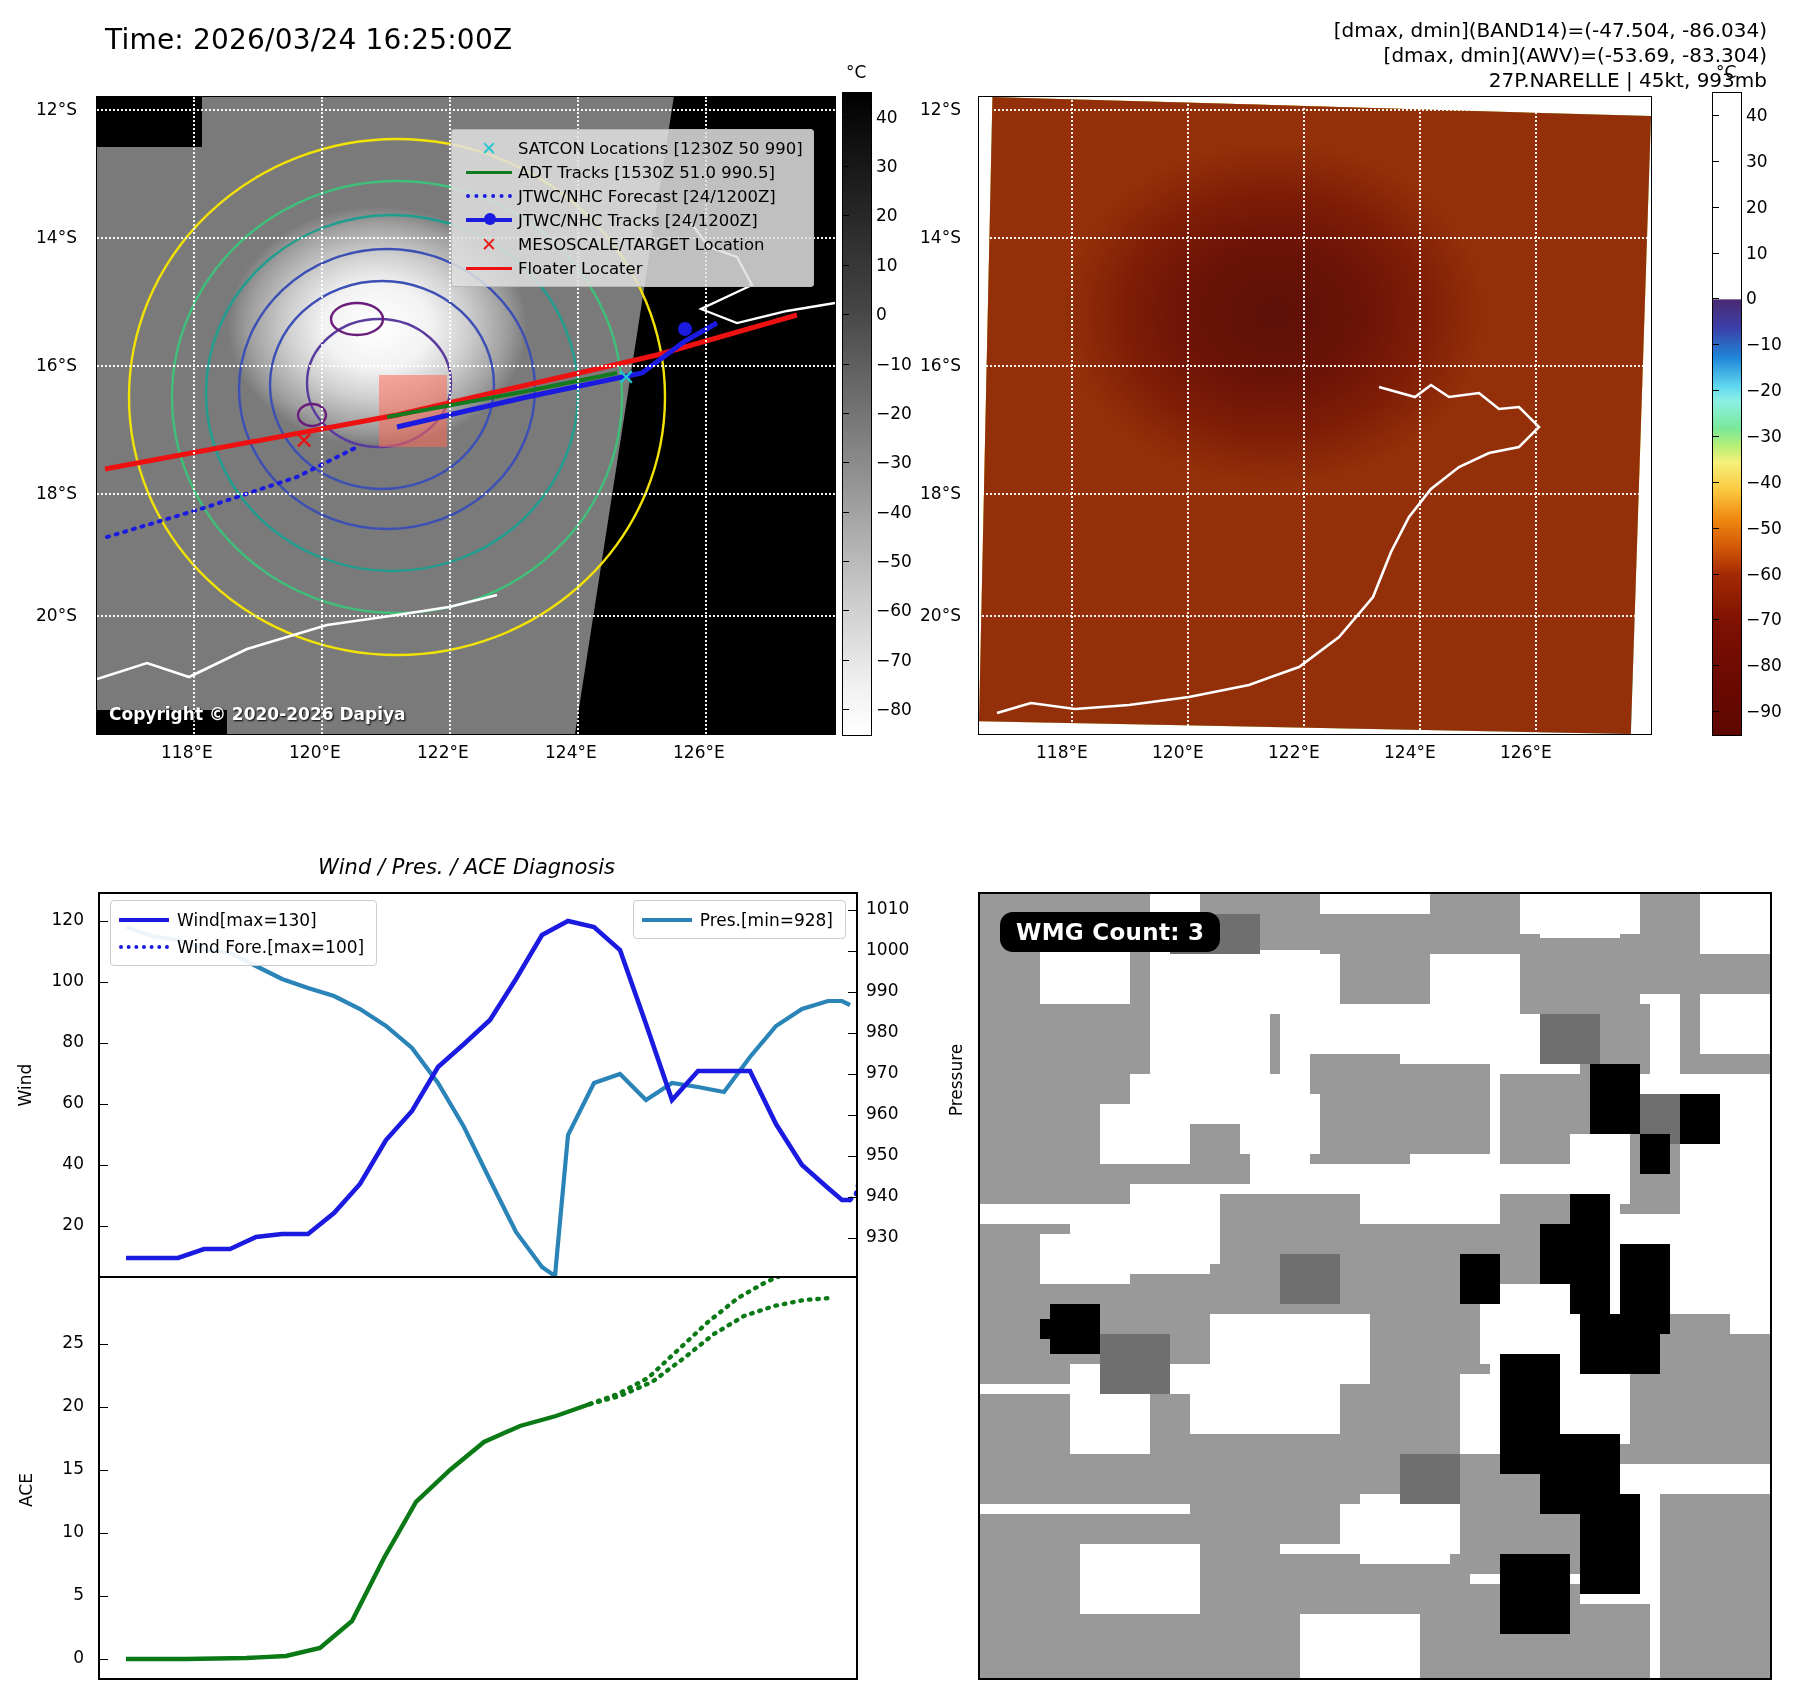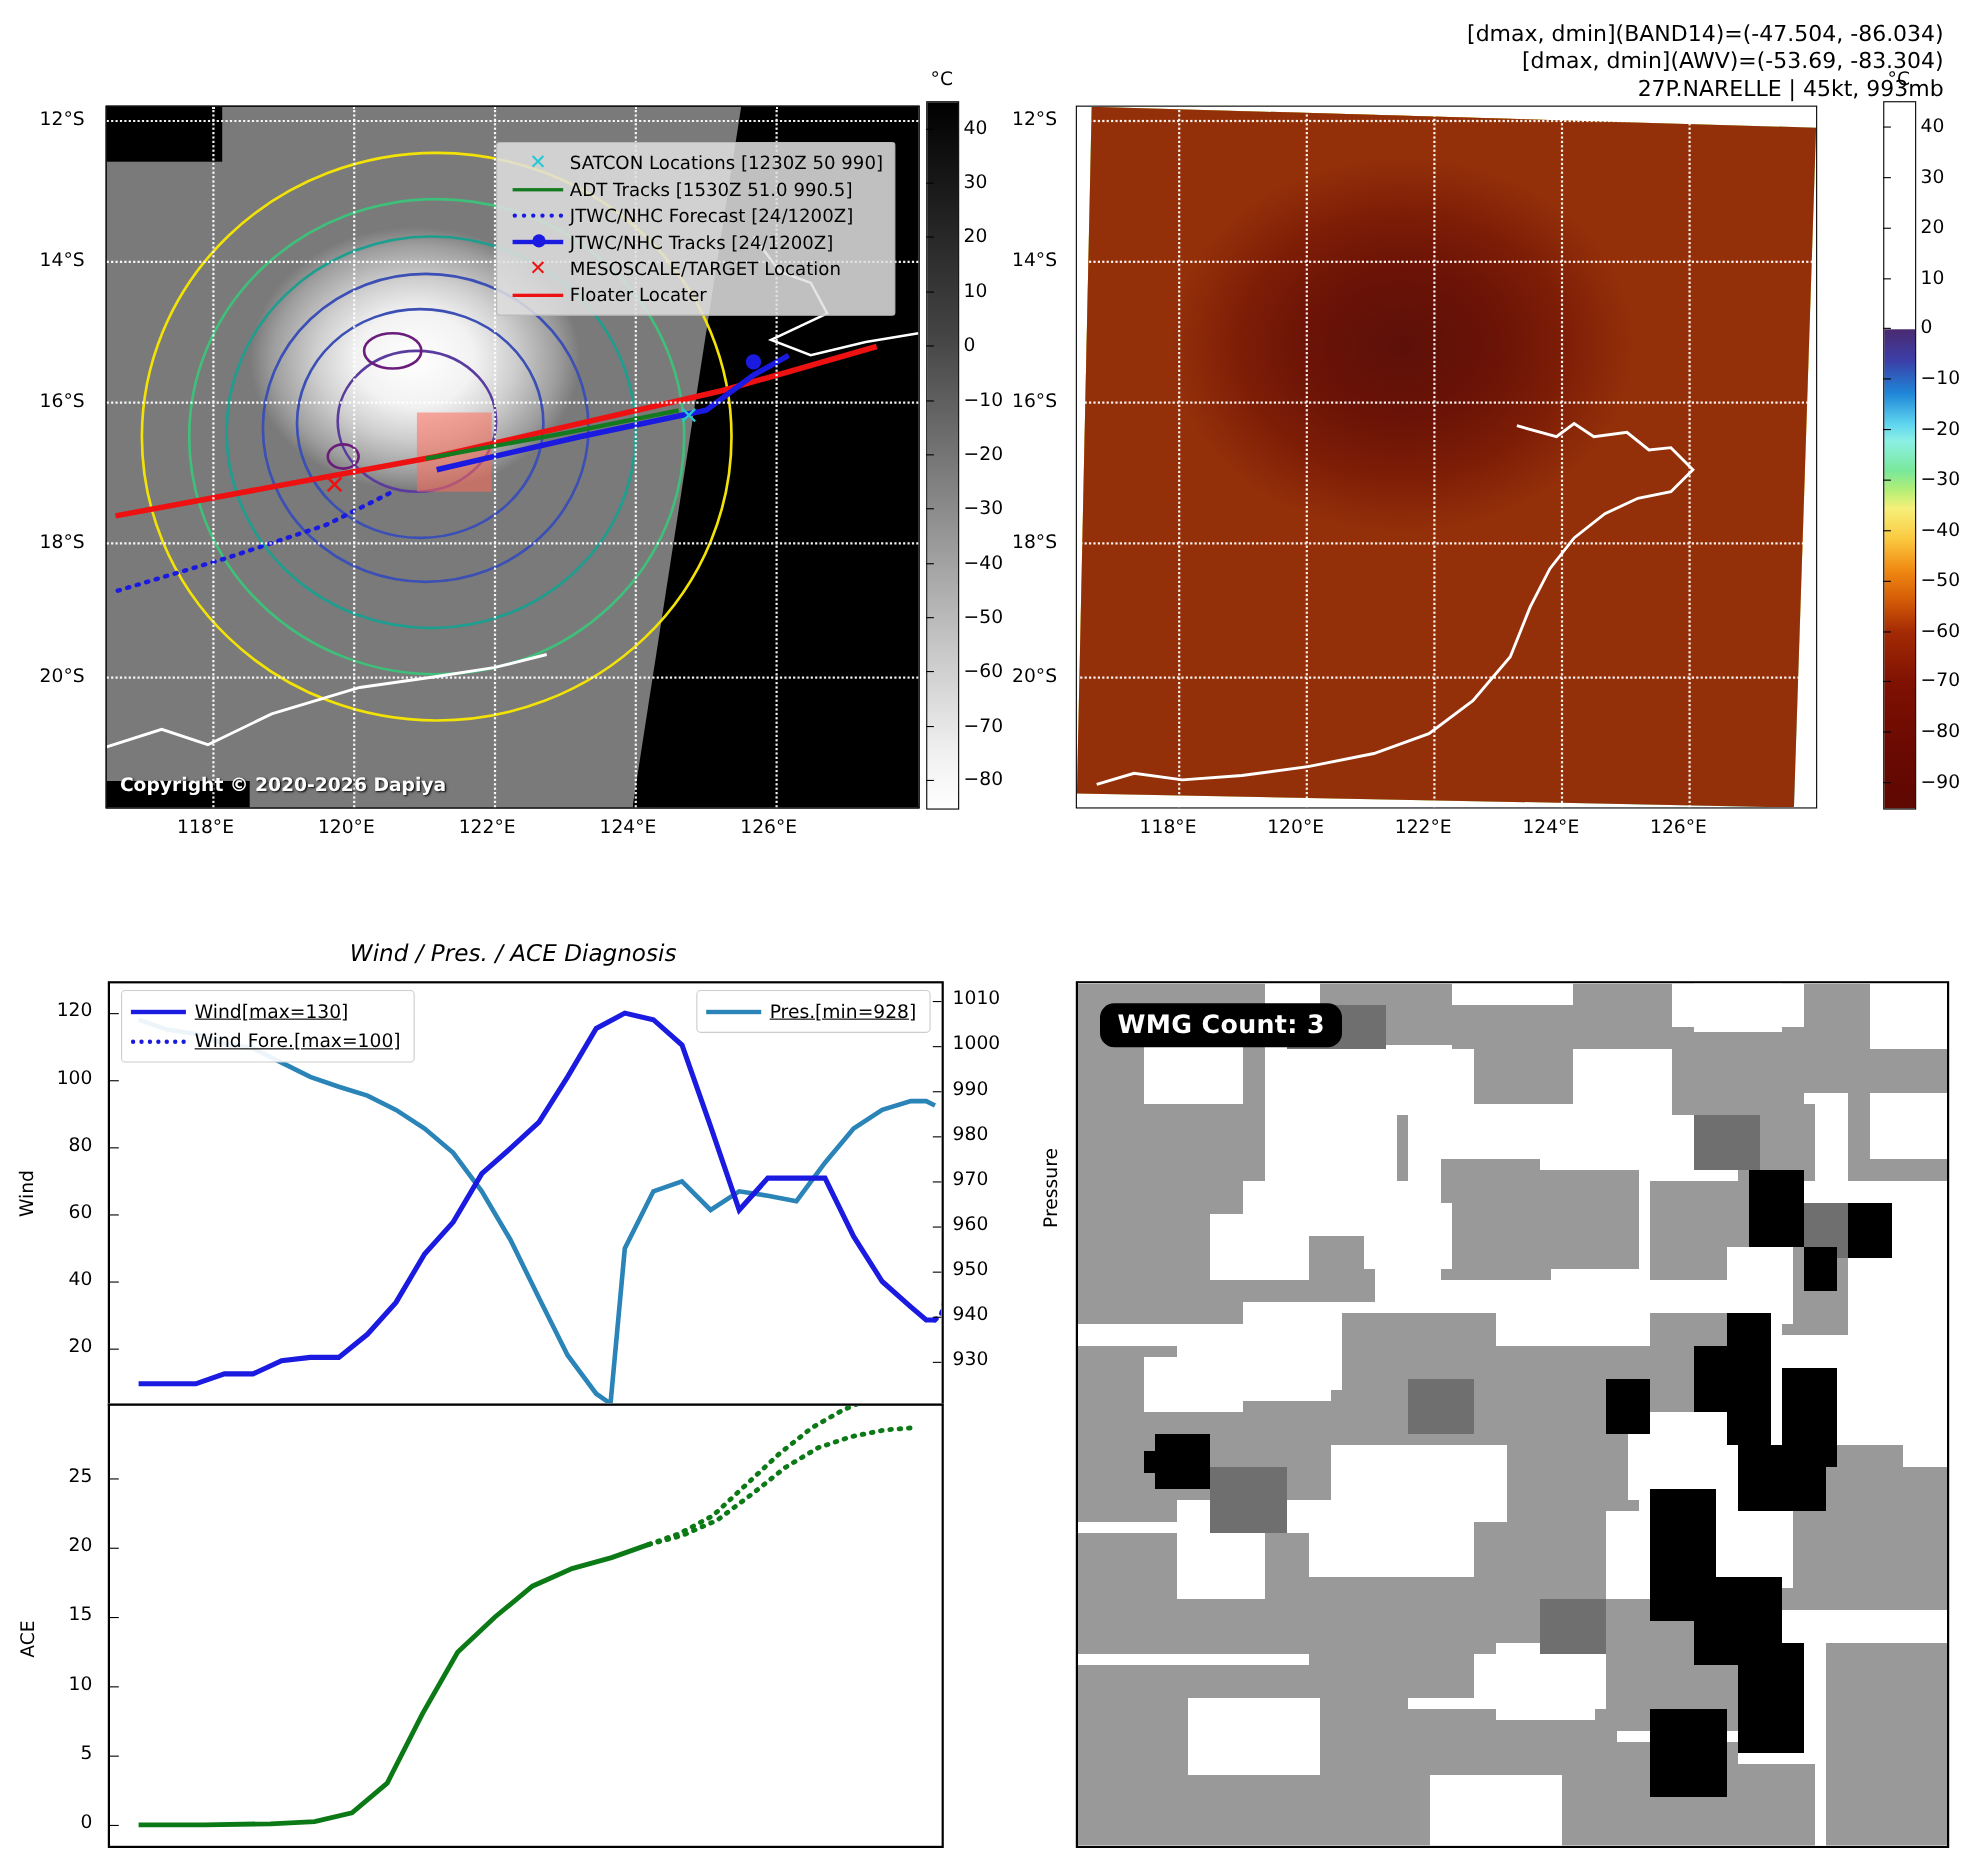--- a/index.html
+++ b/index.html
@@ -78,32 +78,33 @@
     position:absolute;left:20px;top:18px;background:#000;color:#fff;
     font-weight:bold;font-size:23px;padding:7px 16px;border-radius:13px;letter-spacing:.3px;
   }
 
   
   .plot-frame{position:absolute;border:2px solid #000;background:#fff;overflow:hidden;}
   .chart-legend{
     position:absolute;background:rgba(255,255,255,.92);
     border:1px solid #cccccc;border-radius:4px;padding:5px 12px 5px 8px;font-size:17px;
   }
-  .chart-legend .row{display:flex;align-items:center;height:27px;text-decoration:underline;}
+  .chart-legend .row{display:flex;align-items:center;height:27px;}
   .chart-legend .key{width:58px;flex:0 0 58px;display:flex;align-items:center;}
   #diag-title{font-size:21px;font-style:italic;}
   .ytick-r{position:absolute;font-size:17px;transform:translateY(-50%);}
   .ytick-l{position:absolute;font-size:17px;transform:translateY(-50%);text-align:right;}
   .tickmark-l{position:absolute;left:0;width:8px;height:0;border-top:1.6px solid #000;}
   .tickmark-r{position:absolute;right:0;width:8px;height:0;border-top:1.6px solid #000;}
 </style>
 </head>
 <body>
 
 <div class="abs" id="main-title">
+  <div>Time: 2026/03/24 16:25:00Z</div>
 </div>
 
 <div class="abs" id="header-stats">
   <div>[dmax, dmin](BAND14)=(-47.504, -86.034)</div>
   <div>[dmax, dmin](AWV)=(-53.69, -83.304)</div>
   <div>27P.NARELLE | 45kt, 993mb</div>
 </div>
 
 <div class="map-frame" id="ir-map" style="left:96px;top:96px;width:738px;height:637px;">
   <div class="ir-grey"></div>

